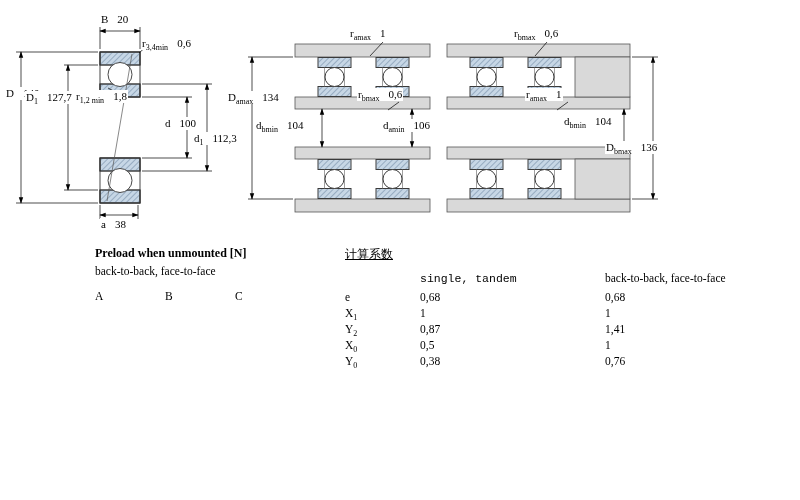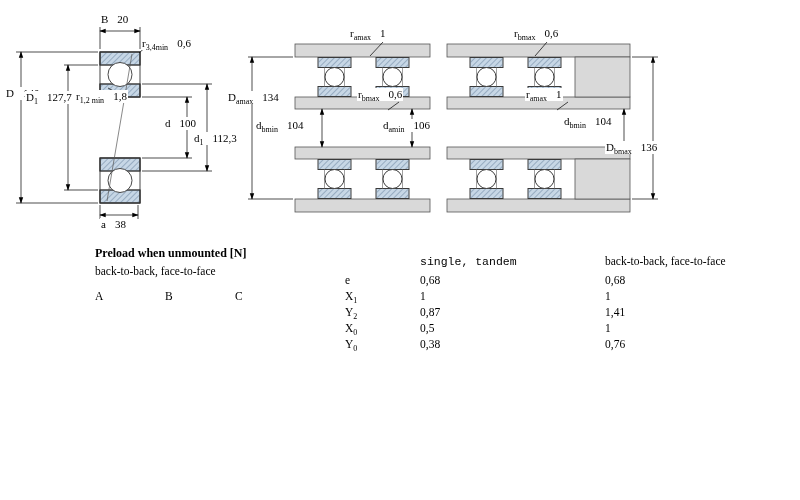--- a/index.html
+++ b/index.html
@@ -167,20 +167,21 @@
     <div class="p-title">Preload when unmounted [N]</div>
     <div class="p-sub">back-to-back, face-to-face</div>
     <div class="p-row p-head">
       <span>A</span>
       <span>B</span>
       <span>C</span>
     </div>
   </section>
 
   <section class="factors">
+    <div class="f-title">计算系数</div>
     <div class="f-head">
       <span class="c1">single, tandem</span>
       <span class="c2">back-to-back, face-to-face</span>
     </div>
     <div class="f-rows">
       <div class="f-row">
         <span class="lab"><span>e</span><sub></sub></span>
         <span class="v1">0,68</span>
         <span class="v2">0,68</span>
       </div>

